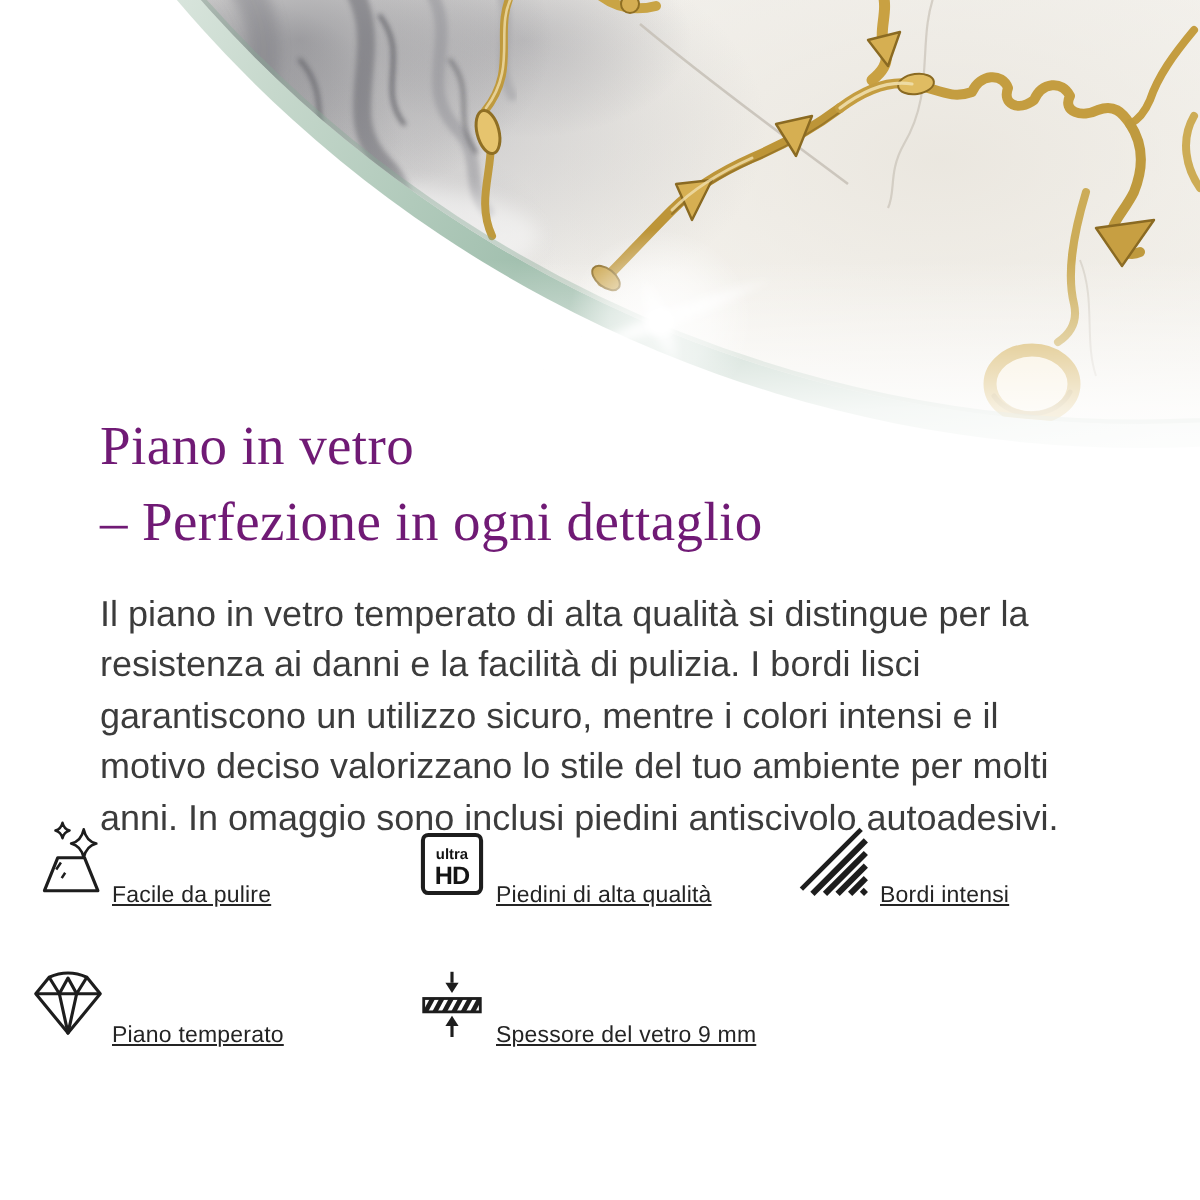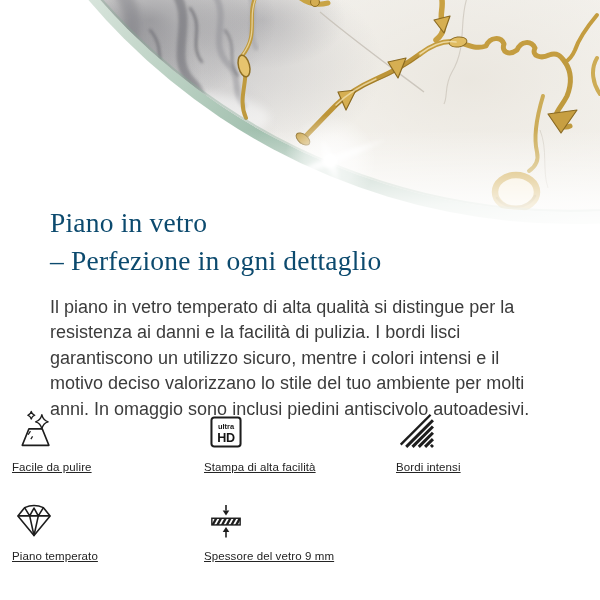--- a/index.html
+++ b/index.html
@@ -23,28 +23,28 @@
       linear-gradient(165deg,#f6f5f2 20%,#fbfaf7 60%,#f3f1ec 100%); }
   .hero-art { position:absolute; top:0; left:0; width:600px; height:250px;
     clip-path:circle(626px at 570px -414px); }
   .hero-fade { position:absolute; left:0; top:130px; width:600px; height:120px;
     background:linear-gradient(to bottom, rgba(255,255,255,0), rgba(255,255,255,0.82) 62%, #ffffff 100%); }
   .sparkle { position:absolute; left:240px; top:90px; width:190px; height:150px; pointer-events:none; }
 
   
   .content { position:absolute; left:50px; top:204px; width:506px; }
   .title { margin:0; font-family:"Liberation Serif","DejaVu Serif",serif; font-weight:400;
-           font-size:27.5px; line-height:38px; color:#0c4a6e; letter-spacing:.2px; }
+           font-size:27.5px; line-height:38px; color:#701a75; letter-spacing:.2px; }
   .title span { display:block; }
   .desc { margin:15px 0 0 0; font-size:18px; line-height:25.4px; color:#3c3c3c; }
 
   
   .features { position:absolute; left:12px; right:12px; top:406px;
     display:grid; grid-template-columns:repeat(3,1fr); row-gap:22px; }
-  .feature { display:flex; flex-direction:column; align-items:flex-start; }
+  .feature { display:flex; flex-direction:row; align-items:flex-end; }
   .ficon { height:48px; display:flex; align-items:flex-end; justify-content:center; }
   .ficon svg { display:block; }
   .flabel { margin-top:7px; font-size:11.5px; color:#242424; letter-spacing:.1px;text-decoration:underline; }
 
   .ic { stroke:#1d1d1d; fill:none; stroke-width:2; }
   .ic text { stroke:none; fill:#141414; font-family:"Liberation Sans",sans-serif; font-weight:bold; }
 </style>
 </head>
 <body>
 
@@ -167,21 +167,21 @@
     </div>
 
     <div class="feature">
       <div class="ficon">
         <svg class="ic" viewBox="0 0 56 56" width="44" height="44">
           <rect x="9.5" y="9.5" width="37" height="37" rx="3.5" stroke-width="2.6"></rect>
           <text x="28" y="24.5" font-size="9.5" text-anchor="middle">ultra</text>
           <text x="28" y="41" font-size="16" text-anchor="middle" letter-spacing="-0.5">HD</text>
         </svg>
       </div>
-      <div class="flabel">Stampa di alta facilità</div>
+      <div class="flabel">Piedini di alta qualità</div>
     </div>
 
     <div class="feature">
       <div class="ficon">
         <svg class="ic" viewBox="0 0 56 56" width="44" height="44">
           <path d="M6,44 L44,6" stroke-width="3"></path>
           <path d="M13,47 L47,13" stroke-width="3.8"></path>
           <path d="M21,47 L47,21" stroke-width="3.8"></path>
           <path d="M29,47 L47,29" stroke-width="3.8"></path>
           <path d="M37,47 L47,37" stroke-width="3.8"></path>

